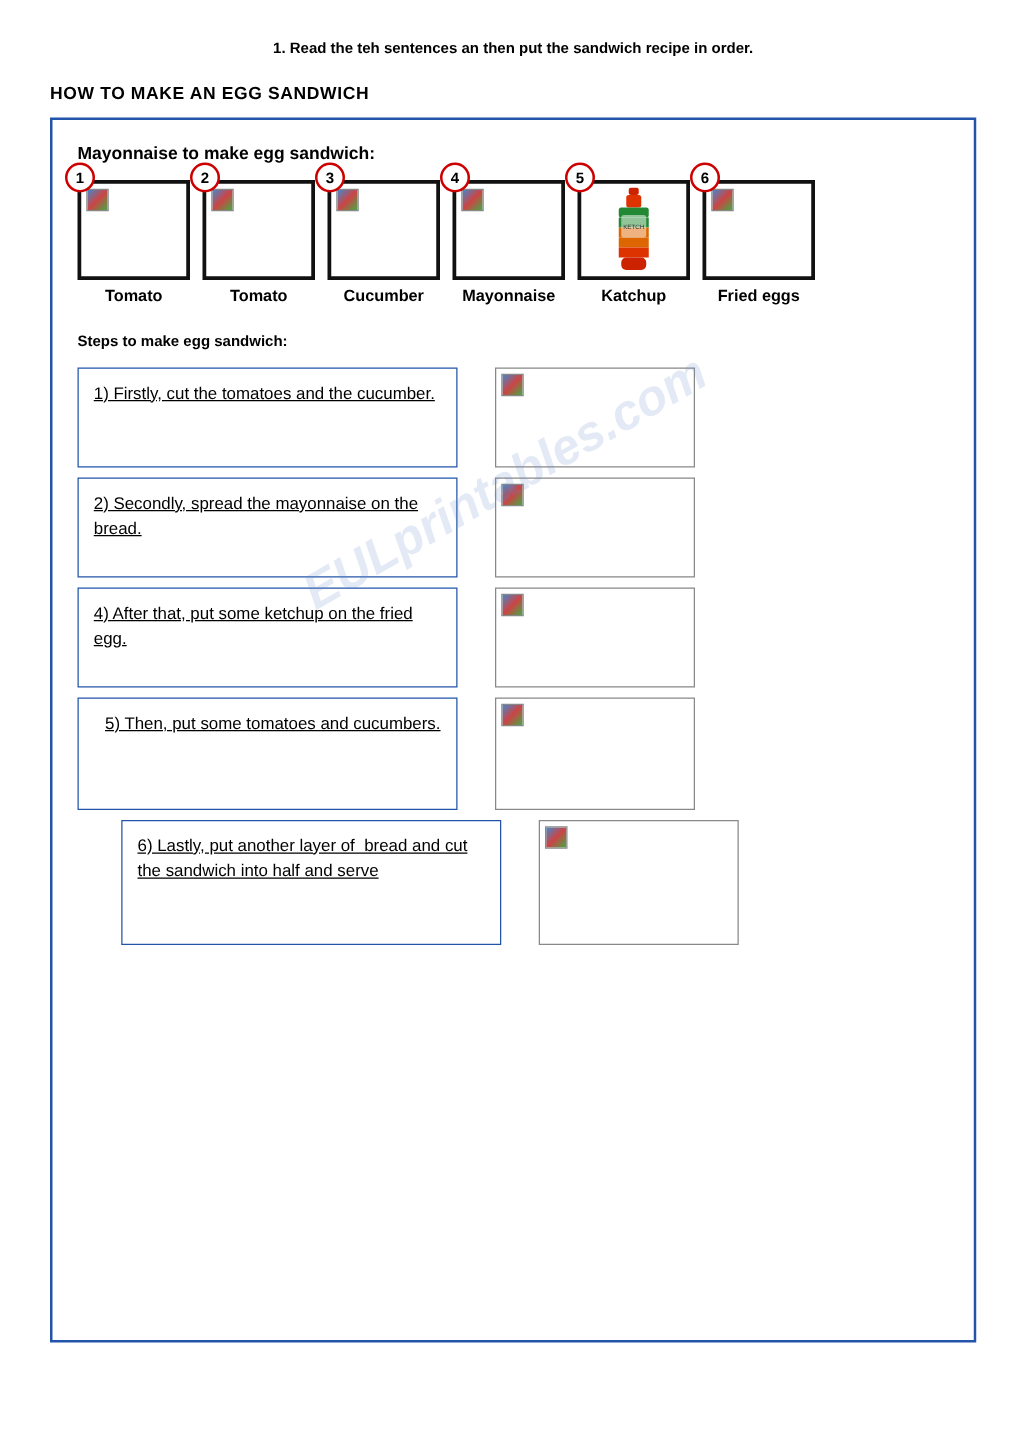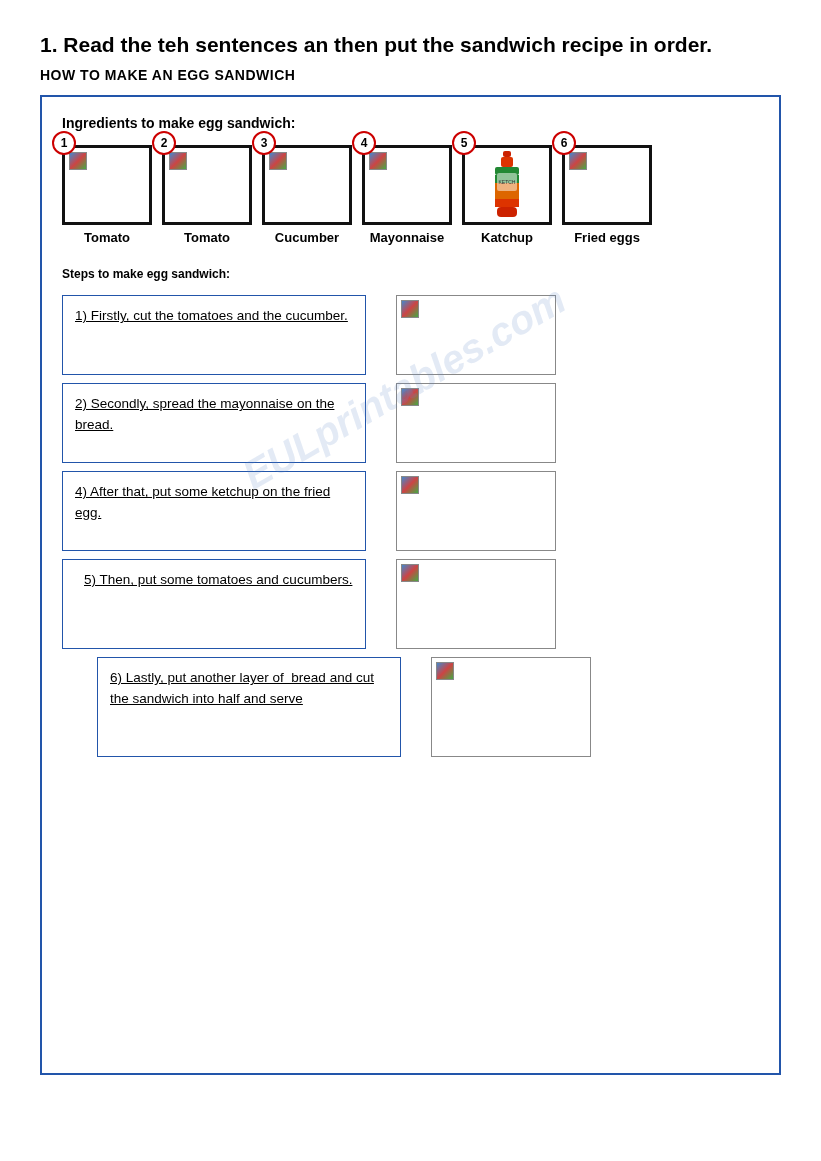--- a/index.html
+++ b/index.html
@@ -5,24 +5,24 @@
     * { box-sizing: border-box; margin: 0; padding: 0; }
     body {
       font-family: Arial, sans-serif;
       background: #fff;
       width: 821px;
       min-height: 1161px;
       padding: 30px 40px;
       color: #000;
     }
     .main-title {
-      text-align: left;
-      font-size: 21px;
-      font-weight: bold;
-      margin-bottom: 8px;
+      text-align: center;
+      font-size: 12px;
+      font-weight: bold;
+      margin-bottom: 19px;
       line-height: 1.4;
     }
     .worksheet-title {
       font-weight: bold;
       font-size: 14px;
       margin-bottom: 12px;
       letter-spacing: 0.5px;
     }
     .worksheet-border {
       border: 2px solid #2255aa;
@@ -161,21 +161,21 @@
 <div class="main-title">1. Read the teh sentences an then put the sandwich recipe in order.</div>
 
 <div class="worksheet-title">HOW TO MAKE AN EGG SANDWICH</div>
 
 <div class="worksheet-border">
   <div class="worksheet-inner">
 
     <div class="watermark" style="top: 250px; left: 160px; font-size: 40px;">EULprintables.com</div>
 
     <div>
-      <div class="ingredients-label">Ingredients to make egg sandwich:</div>
+      <div class="ingredients-label">Mayonnaise to make egg sandwich:</div>
       <div class="ingredients-row">
 
         <div class="ingredient-item">
           <div class="ingredient-box-wrapper">
             <div class="ingredient-number">1</div>
             <div class="ingredient-box">
               <div class="image-placeholder"></div>
             </div>
           </div>
           <div class="ingredient-name">Tomato</div>

